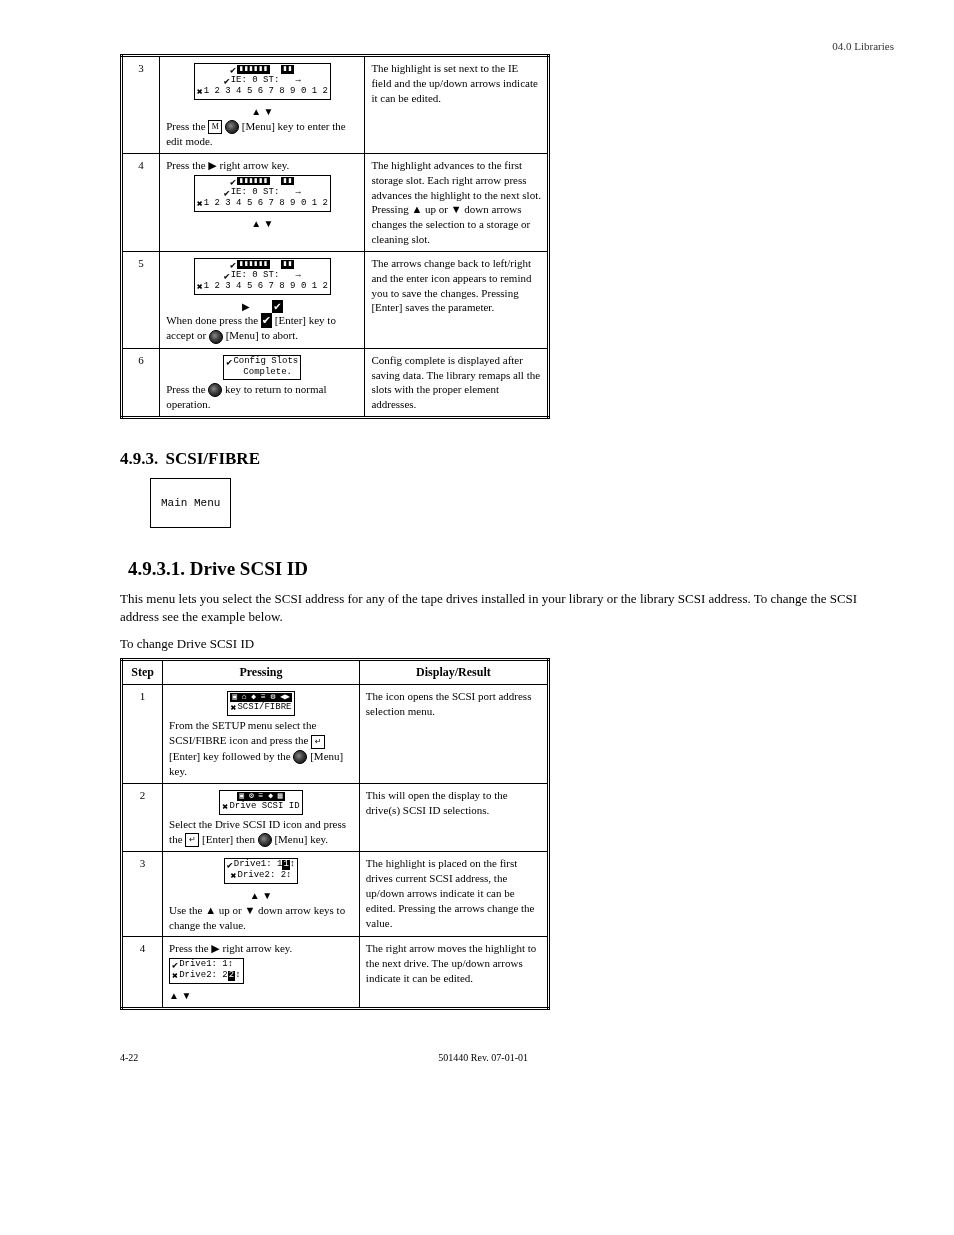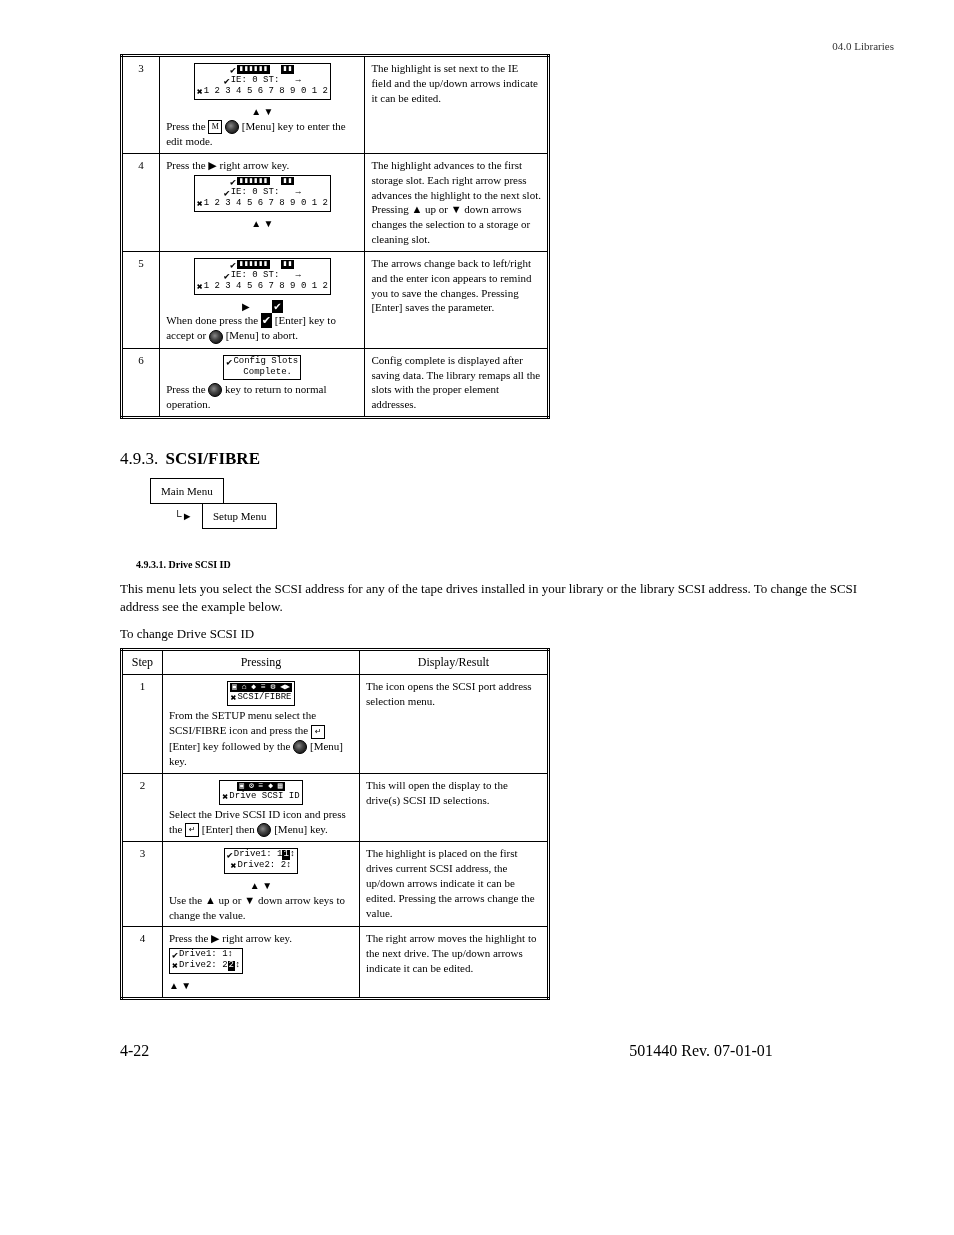--- a/index.html
+++ b/index.html
@@ -21,21 +21,21 @@
   .proc-table td {
     border: 1px solid #000;
     padding: 4px 6px;
     vertical-align: top;
     font-size: 11px;
     line-height: 1.35;
   }
   .proc-table th {
     border: 1px solid #000;
     padding: 4px 6px;
-    font-weight: normal;
+    font-weight: bold;
     text-align: center;
     font-size: 12px;
   }
   .col-step   { width: 28px; text-align: center; }
   .col-proc   { width: 205px; }
   .col-result { width: 195px; }
   .mini-lcd {
     display: inline-block;
     border: 1px solid #000;
     background: #fff;
@@ -83,40 +83,41 @@
     position:relative;
     background:#fff;
     font-size:8px;
     line-height:12px;
     text-align:center;
   }
   .heading {
     margin: 30px 0 6px 0;
   }
   .heading .num {
-    font-weight: normal;
+    font-weight: bold;
     font-size: 17px;
   }
   .heading .title {
     font-weight: bold;
     font-size: 17px;
     margin-left: 4px;
   }
-  .sub1 { font-size: 10px; margin-left: 16px; }
+  .sub1 { font-size: 19px; margin-left: 8px; }
   .sub1 .subnum { font-weight: bold; }
   .sub1 .subtitle { font-weight: bold; }
   .flow {
     margin: 10px 0 14px 30px;
   }
   .flow .box {
     display: inline-block;
     border: 1px solid #000;
-    padding: 6px 10px;
+    padding: 18px 10px;
     font-size: 11px;
     background: #fff;
+    font-family: Liberation Mono, monospace;
   }
   .flow .line {
     margin-top: -1px;
   }
   .flow .arrow-elbow {
     display:inline-block;
     width: 28px;
     font-size: 11px;
   }
   .note {
@@ -133,21 +134,21 @@
     vertical-align:top;
     margin-right:1px;
   }
   .hdr-run {
     font-size: 11px;
     color: #333;
     text-align: right;
     margin-bottom: 2px;
   }
   .page-num {
-    font-size: 16px;
+    font-size: 10px;
     margin-top: 42px;
   }
 </style>
 </head>
 <body>
 
 <div class="hdr-run"><span>04.0 Libraries</span></div>
 
 <table class="proc-table">
   <tbody>
@@ -225,21 +226,20 @@
   </tbody>
 </table>
 
 <div class="heading">
   <span class="num">4.9.3.</span>
   <span class="title">SCSI/FIBRE</span>
 </div>
 
 <div class="flow">
   <div class="line"><span class="box">Main Menu</span></div>
-  <div class="line" style="margin-left:24px;"><span class="arrow-elbow">└►</span><span class="box">Setup Menu</span></div>
 </div>
 
 <div class="heading sub1">
   <span class="subnum">4.9.3.1.</span>
   <span class="subtitle">Drive SCSI ID</span>
 </div>
 
 <div class="note">This menu lets you select the SCSI address for any of the tape drives installed in your library or the library SCSI address. To change the SCSI address see the example below.</div>
 <div class="caption">To change Drive SCSI ID</div>
 

